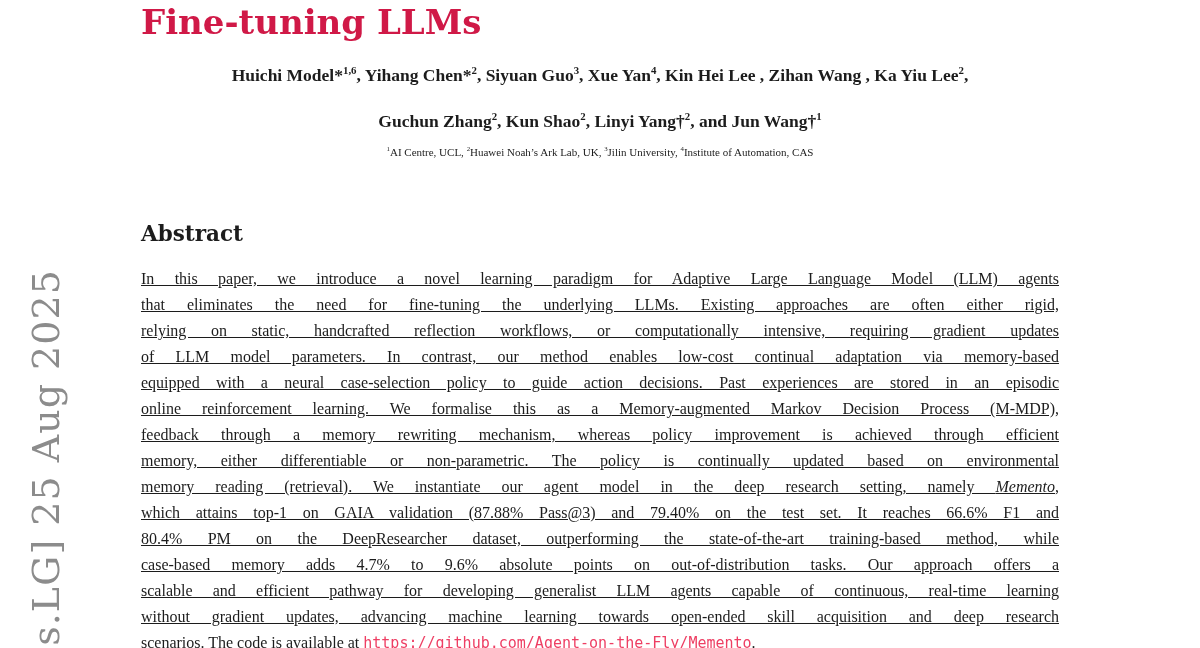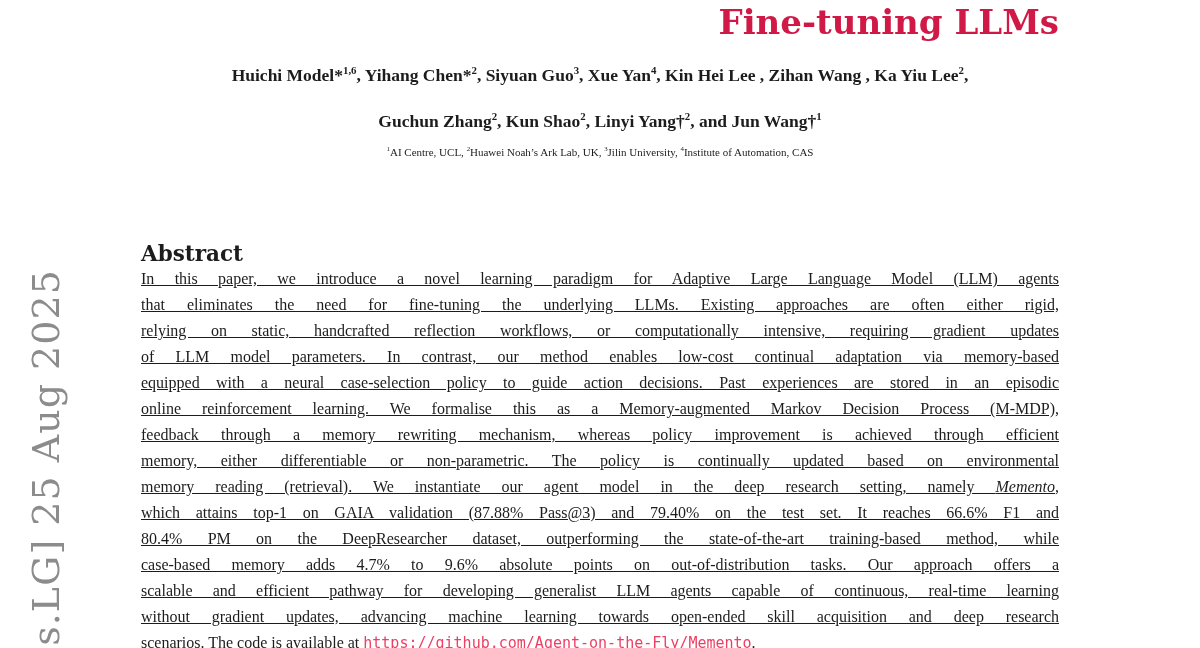--- a/index.html
+++ b/index.html
@@ -20,41 +20,40 @@
     transform:rotate(-90deg);transform-origin:top left;
     font-family:"DejaVu Serif",serif;
     font-size:38px;letter-spacing:1px;
     color:var(--watermark_gray);
     white-space:nowrap;
   }
 
   .col{position:absolute;left:141px;width:918px;}
 
   .title{
-    top:0;text-align:right;
+    top:0;text-align:left;
     font-size:34px;line-height:44px;font-weight:bold;
     color:var(--accent_title);
     font-family:"DejaVu Serif","Liberation Serif",serif;
   }
 
   .authors{
     text-align:center;font-weight:bold;font-size:17.5px;line-height:28px;
   }
   .authors-1{top:61px;}
   .authors-2{top:107px;}
   .authors sup,.affiliations sup{font-size:0.62em;line-height:0;}
 
   .affiliations{
     top:138px;text-align:center;font-size:11px;line-height:28px;
   }
 
   .abstract-heading{
     top:217px;font-size:21.5px;font-weight:bold;line-height:34px;
     font-family:"DejaVu Serif","Liberation Serif",serif;
-    margin-top:20px;
   }
 
   .abstract-body{top:266px;font-size:16px;text-decoration:underline;}
   .abs-line{
     height:26px;line-height:26px;
     text-align:justify;text-align-last:justify;
     white-space:normal;overflow:hidden;
   }
   .abs-line.last{text-align-last:left;}
   .abs-line i{font-style:italic;margin-top:16px;}

